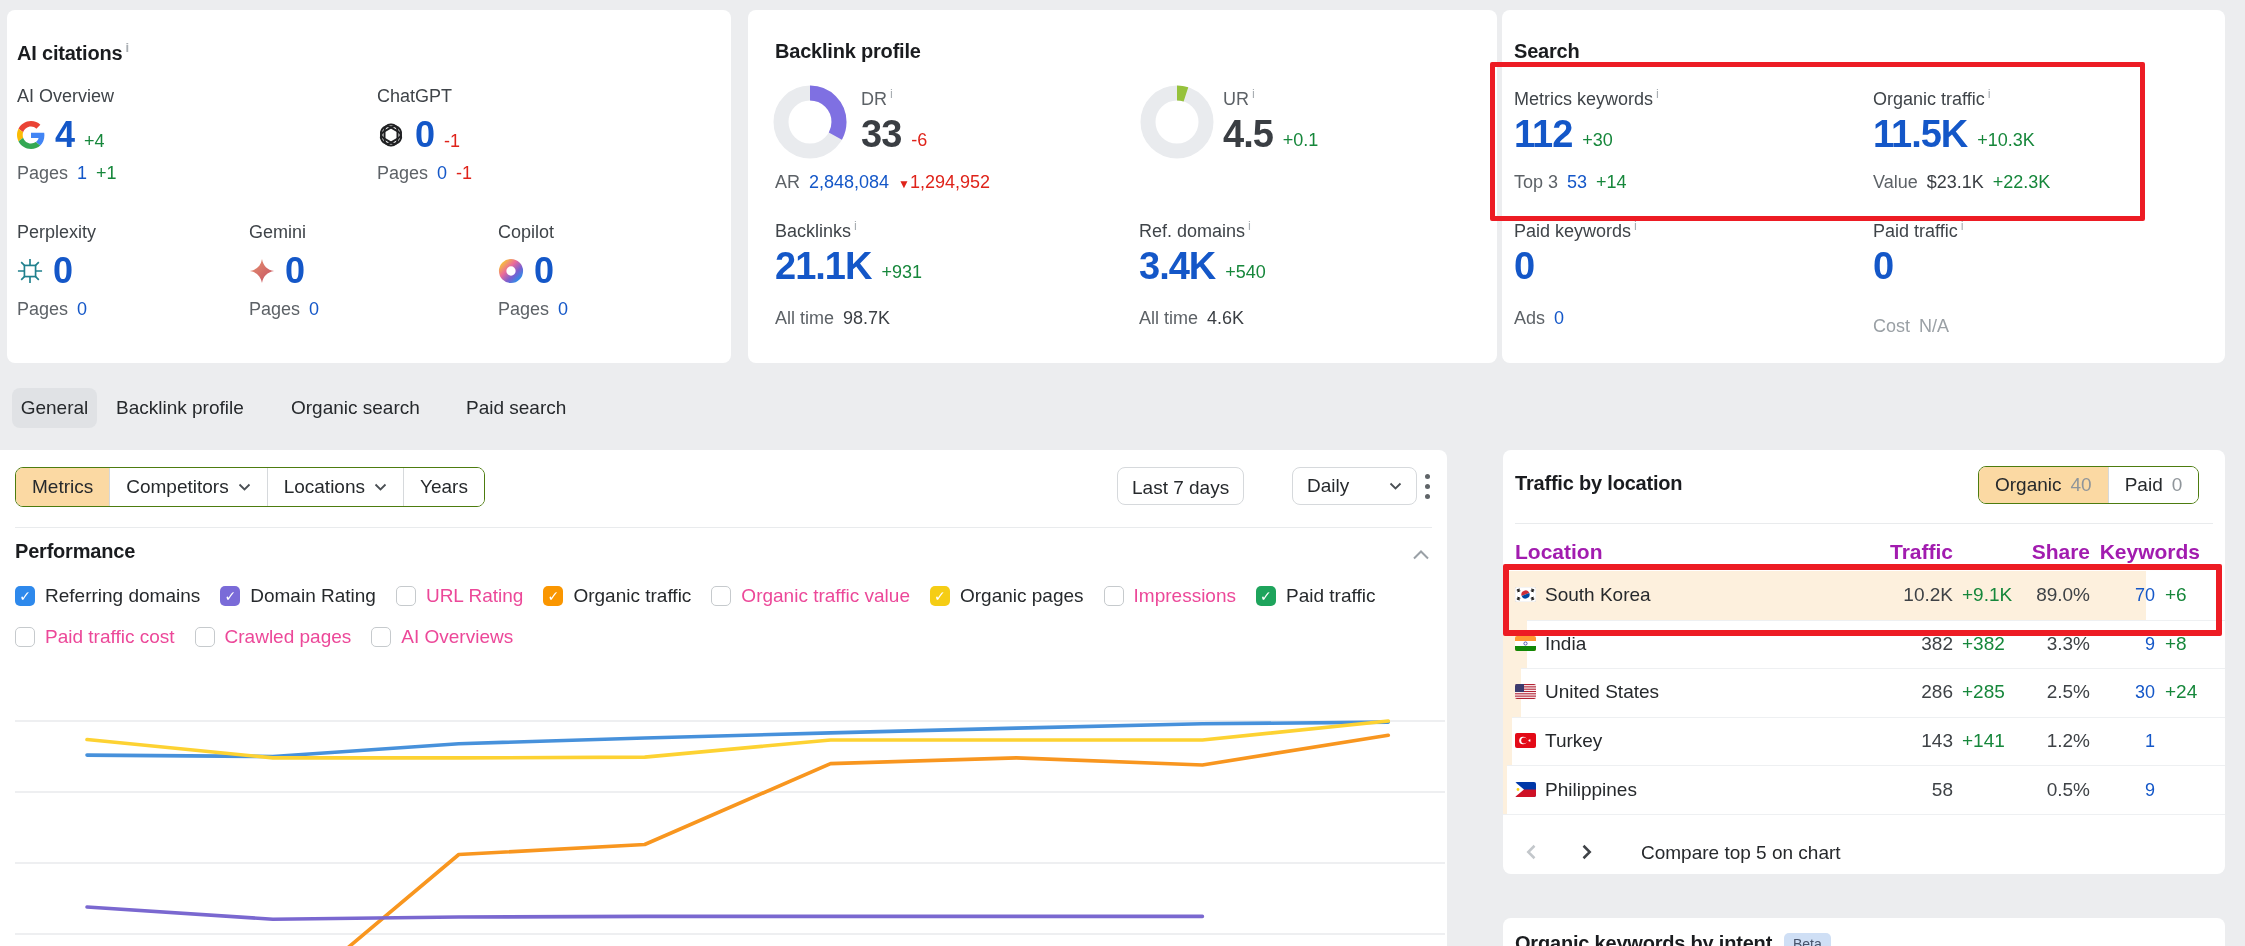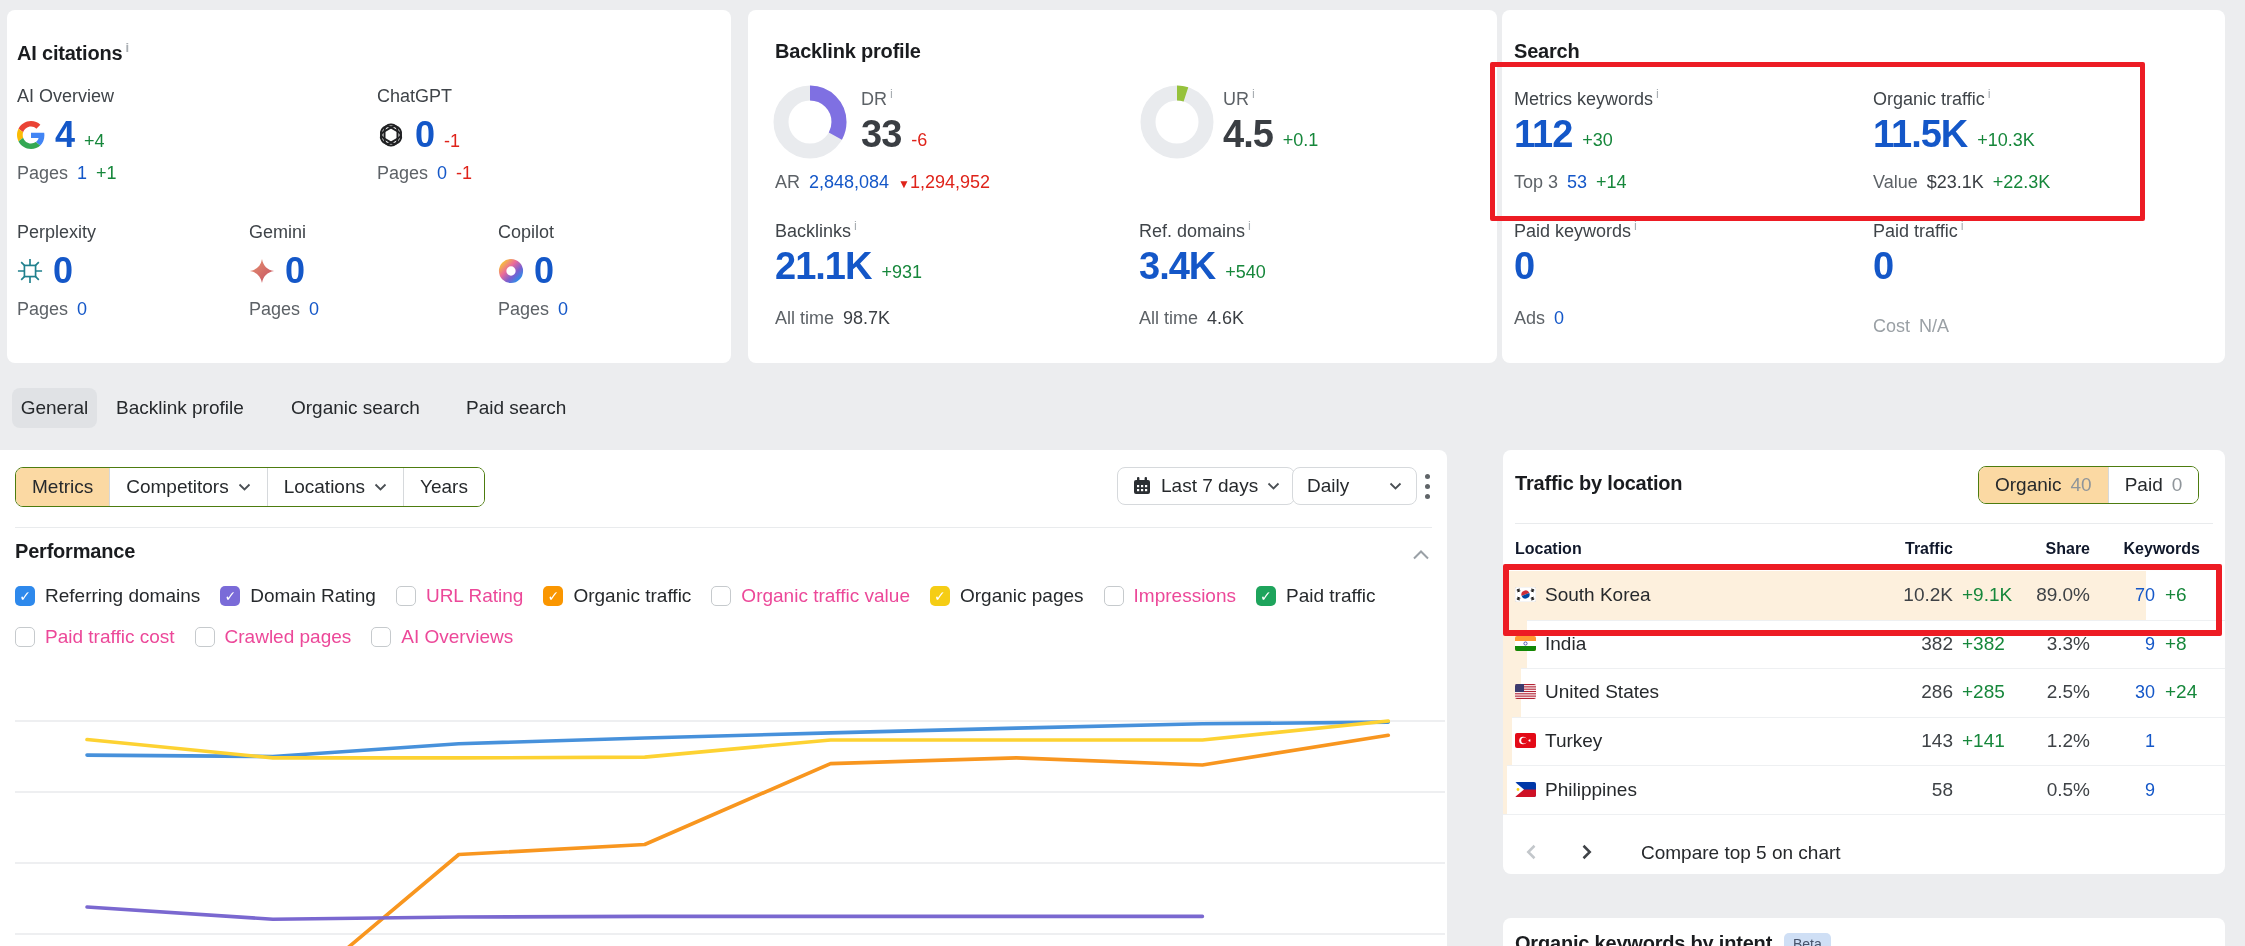--- a/index.html
+++ b/index.html
@@ -38,21 +38,21 @@
   .hdiv{position:absolute;height:1px;background:#e9ebed;}
   
   .cb-row{position:absolute;display:flex;gap:20px;align-items:center;height:26px;}
   .cb-item{display:inline-flex;align-items:center;gap:10px;cursor:pointer;white-space:nowrap;}
   .cb{width:20px;height:20px;border-radius:5px;border:1.5px solid #c6cacd;background:#fff;box-sizing:border-box;display:inline-flex;align-items:center;justify-content:center;}
   .cb.on{border:none;}
   .ck{color:#fff;font-size:14px;font-weight:700;font-family:"DejaVu Sans",sans-serif;line-height:1;}
   .cb-lbl{font-size:19px;color:#26292c;}
   .cb-lbl.off{color:#ec4899;}
   
-  .th{position:absolute;font-size:16px;font-weight:700;color:#0f172a;}
+  .th{position:absolute;font-size:21px;font-weight:700;color:#a21caf;}
   .trow{position:absolute;left:0;width:722px;border-bottom:1px solid #eef0f2;cursor:pointer;}
   .share-bar{position:absolute;left:0;top:0;height:100%;background:#fdf0dd;}
   .trow .flag{position:absolute;left:12px;top:50%;margin-top:-8px;}
   .trow .loc{position:absolute;left:42px;top:50%;transform:translateY(-50%);font-size:19px;color:#26292c;}
   .trow .tnum{position:absolute;left:330px;width:120px;text-align:right;top:50%;transform:translateY(-50%);font-size:19px;color:#3e4246;}
   .trow .tdelta{position:absolute;left:459px;top:50%;transform:translateY(-50%);font-size:19px;}
   .trow .shr{position:absolute;left:487px;width:100px;text-align:right;top:50%;transform:translateY(-50%);font-size:19px;color:#3e4246;}
   .trow .kw{position:absolute;left:592px;width:60px;text-align:right;top:50%;transform:translateY(-50%);font-size:18px;}
   .trow .kwd{position:absolute;left:662px;top:50%;transform:translateY(-50%);font-size:19px;}
   .anno{position:absolute;border:5px solid #ed1c24;border-radius:2px;pointer-events:none;}
@@ -302,21 +302,21 @@
           <span>Locations</span>
         <svg width="13" height="8" viewBox="0 0 13 8" fill="none" stroke="#4a4f54" stroke-width="1.8">
             <path d="M1.5 1.5 6.5 6.5 11.5 1.5"></path>
           </svg>
         </div>
       <div class="seg">
           <span>Years</span>
         </div>
     </div>
 
-    <div class="btn" style="left:1117px;top:17px;">
+    <div class="btn" style="left:1117px;top:17px;flex-direction:column;">
       <svg width="20" height="20" viewBox="0 0 20 20">
         <rect x="2" y="4" width="16" height="14" rx="2" fill="#2b2f33"></rect>
         <rect x="5" y="1" width="2.4" height="4" rx="1" fill="#2b2f33"></rect>
         <rect x="12.6" y="1" width="2.4" height="4" rx="1" fill="#2b2f33"></rect>
         <g fill="#fff">
             <rect x="5" y="9" width="2.2" height="2.2"></rect>
             <rect x="9" y="9" width="2.2" height="2.2"></rect>
             <rect x="13" y="9" width="2.2" height="2.2"></rect>
             <rect x="5" y="13" width="2.2" height="2.2"></rect>
             <rect x="9" y="13" width="2.2" height="2.2"></rect>

